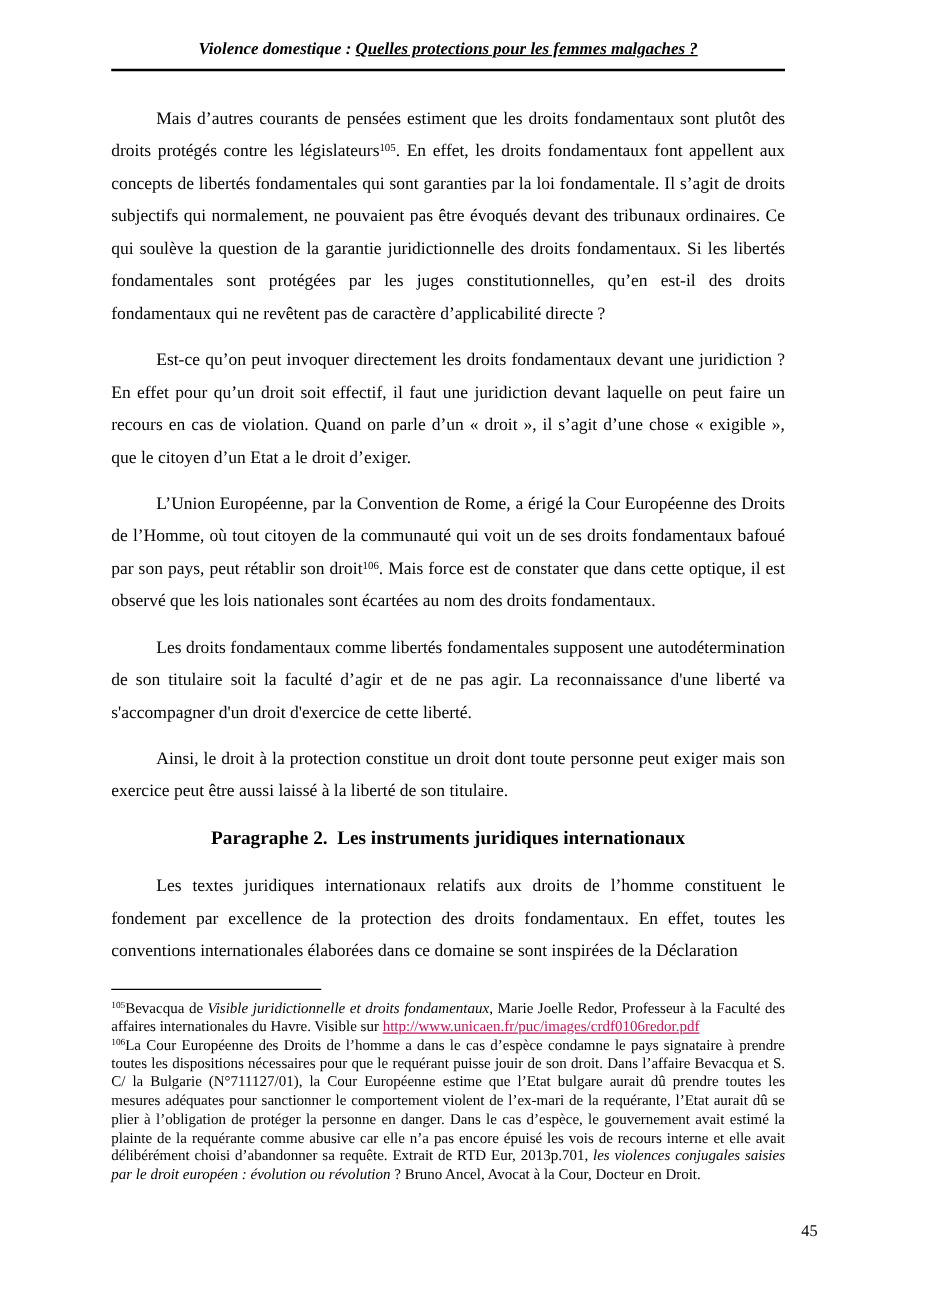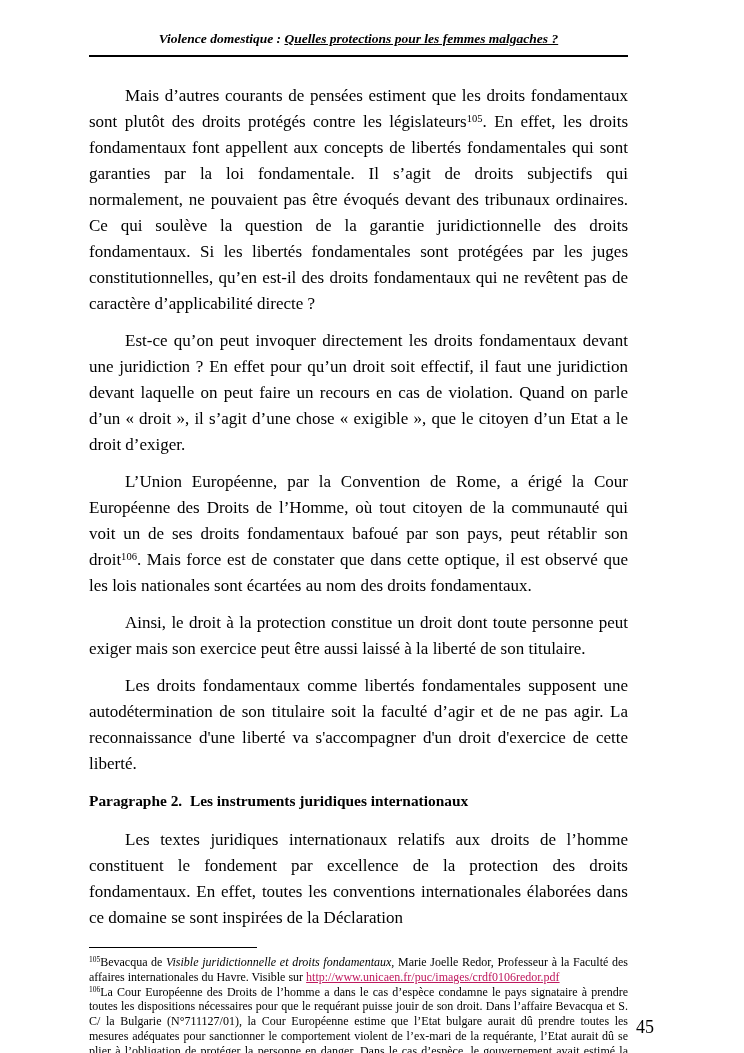--- a/index.html
+++ b/index.html
@@ -25,53 +25,54 @@
     line-height: 18px;
     font-weight: bold;
     font-style: italic;
     border-bottom: 2px solid #000;
     padding-bottom: 7px;
   }
   .page-body {
     margin-top: 26px;
   }
   .body-par {
-    font-size: 17px;
+    font-size: 14px;
     line-height: 26px;
     text-align: justify;
     text-indent: 36px;
     margin: 0 0 11px 0;
   }
   .section-heading {
     font-size: 15.4px;
     line-height: 26px;
     font-weight: bold;
+    text-align: center;
     margin: 4px 0 13px 0;
     white-space: pre-wrap;
   }
   .footnotes {
     margin-top: 16px;
   }
   .footnote-rule {
     width: 168px;
     height: 0;
     border-top: 1px solid #000;
     margin: 0 0 7px 0;
   }
   .footnote {
     font-size: 12px;
     line-height: 14.8px;
     text-align: justify;
     margin: 0;
   }
   .page-number {
     position: absolute;
-    top: 1017px;
+    top: 977px;
     right: 90px;
-    font-size: 18px;
+    font-size: 13px;
   }
   .seg-sup {
     font-size: 0.62em;
     position: relative;
     top: -0.5em;
     line-height: 0;
   }
   .seg-italic { font-style: italic; }
   .seg-underline { text-decoration: underline; }
   .seg-link {
@@ -86,22 +87,22 @@
 <div class="page">
 
   <header class="page-header">
     <div><span>Violence domestique : </span><span class="seg-underline">Quelles protections pour les femmes malgaches ?</span></div>
   </header>
 
   <main class="page-body">
     <p class="body-par"><span>Mais d’autres courants de pensées estiment que les droits fondamentaux sont plutôt des droits protégés contre les législateurs</span><span class="seg-sup">105</span><span>. En effet, les droits fondamentaux font appellent aux concepts de libertés fondamentales qui sont garanties par la loi fondamentale. Il s’agit de droits subjectifs qui normalement, ne pouvaient pas être évoqués devant des tribunaux ordinaires. Ce qui soulève la question de la garantie juridictionnelle des droits fondamentaux. Si les libertés fondamentales sont protégées par les juges constitutionnelles, qu’en est-il des droits fondamentaux qui ne revêtent pas de caractère d’applicabilité directe ?</span></p>
     <p class="body-par"><span>Est-ce qu’on peut invoquer directement les droits fondamentaux devant une juridiction ? En effet pour qu’un droit soit effectif, il faut une juridiction devant laquelle on peut faire un recours en cas de violation. Quand on parle d’un « droit », il s’agit d’une chose « exigible », que le citoyen d’un Etat a le droit d’exiger.</span></p>
     <p class="body-par"><span>L’Union Européenne, par la Convention de Rome, a érigé la Cour Européenne des Droits de l’Homme, où tout citoyen de la communauté qui voit un de ses droits fondamentaux bafoué par son pays, peut rétablir son droit</span><span class="seg-sup">106</span><span>. Mais force est de constater que dans cette optique, il est observé que les lois nationales sont écartées au nom des droits fondamentaux.</span></p>
+    <p class="body-par"><span>Les droits fondamentaux comme libertés fondamentales supposent une autodétermination de son titulaire soit la faculté d’agir et de ne pas agir. La reconnaissance d'une liberté va s'accompagner d'un droit d'exercice de cette liberté.</span></p>
     <p class="body-par"><span>Ainsi, le droit à la protection constitue un droit dont toute personne peut exiger mais son exercice peut être aussi laissé à la liberté de son titulaire.</span></p>
-    <p class="body-par"><span>Les droits fondamentaux comme libertés fondamentales supposent une autodétermination de son titulaire soit la faculté d’agir et de ne pas agir. La reconnaissance d'une liberté va s'accompagner d'un droit d'exercice de cette liberté.</span></p>
     <h2 class="section-heading">Paragraphe 2.  Les instruments juridiques internationaux</h2>
     <p class="body-par"><span>Les textes juridiques internationaux relatifs aux droits de l’homme constituent le fondement par excellence de la protection des droits fondamentaux.  En effet, toutes les conventions internationales élaborées dans ce domaine se sont inspirées de la Déclaration</span></p>
   </main>
 
   <section class="footnotes">
     <div class="footnote-rule"></div>
     <p class="footnote"><span class="seg-sup">105</span><span>Bevacqua de </span><span class="seg-italic">Visible juridictionnelle et droits fondamentaux</span><span>, Marie Joelle Redor, Professeur à la Faculté des affaires internationales du Havre. Visible sur </span><span class="seg-link">http://www.unicaen.fr/puc/images/crdf0106redor.pdf</span></p>
     <p class="footnote"><span class="seg-sup">106</span><span>La Cour Européenne des Droits de l’homme a dans le cas d’espèce condamne le pays signataire à prendre toutes les dispositions nécessaires pour que le requérant puisse jouir de son droit. Dans l’affaire Bevacqua et S. C/ la Bulgarie (N°711127/01), la Cour Européenne estime que l’Etat bulgare aurait dû prendre toutes les mesures adéquates pour sanctionner le comportement violent de l’ex-mari de la requérante, l’Etat aurait dû se plier à l’obligation de protéger la personne en danger. Dans le cas d’espèce, le gouvernement avait estimé la plainte de la requérante comme abusive car elle n’a pas encore épuisé les vois de recours interne et elle avait délibérément choisi d’abandonner sa requête. Extrait  de RTD Eur, 2013p.701, </span><span class="seg-italic">les violences conjugales saisies par le droit européen : évolution ou révolution</span><span> ? Bruno Ancel, Avocat à la Cour, Docteur en Droit.</span></p>
   </section>
 

